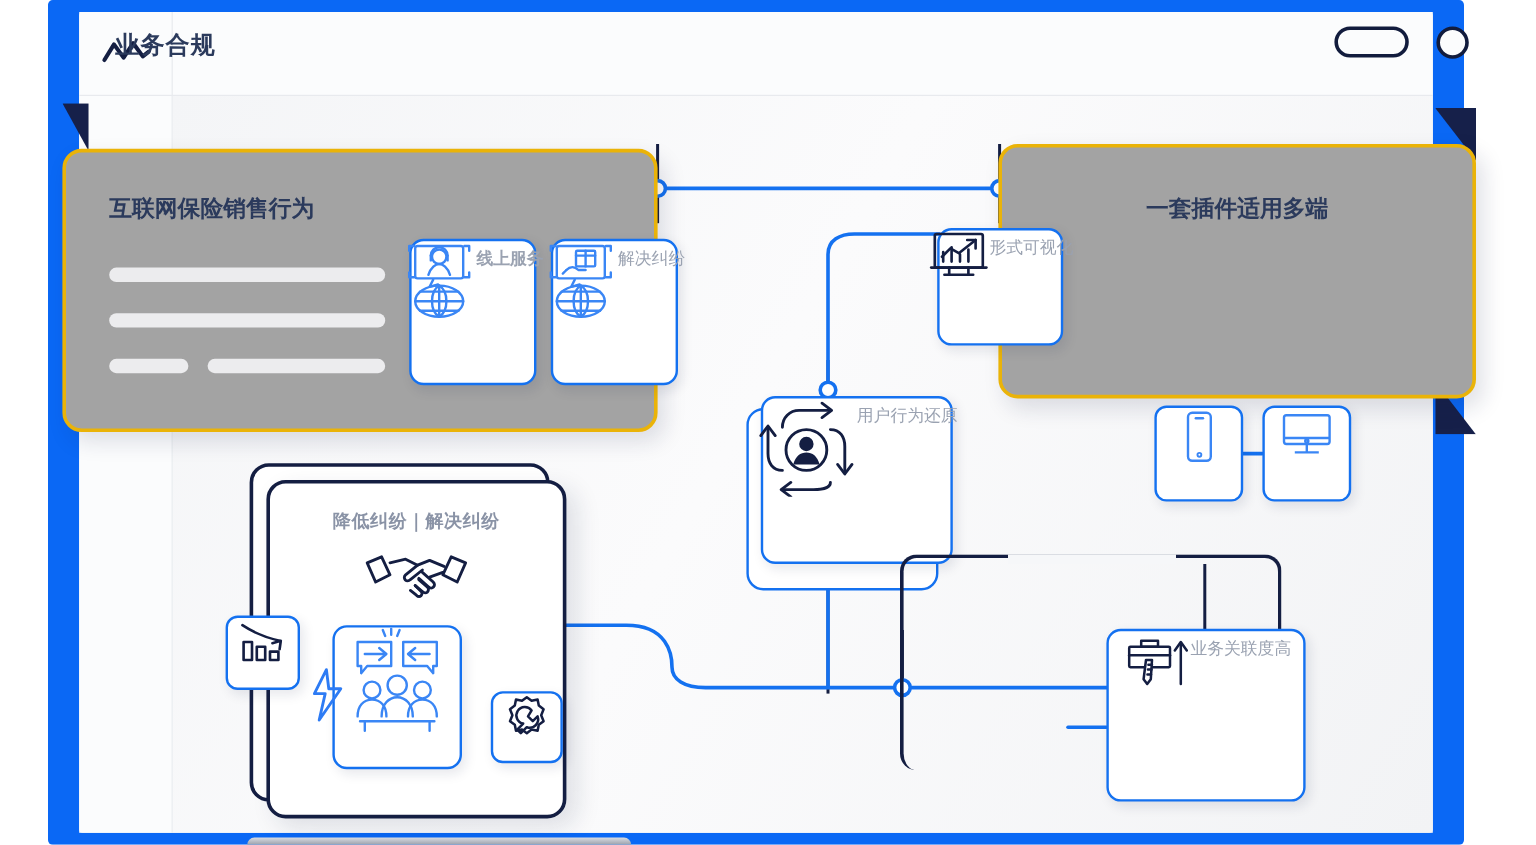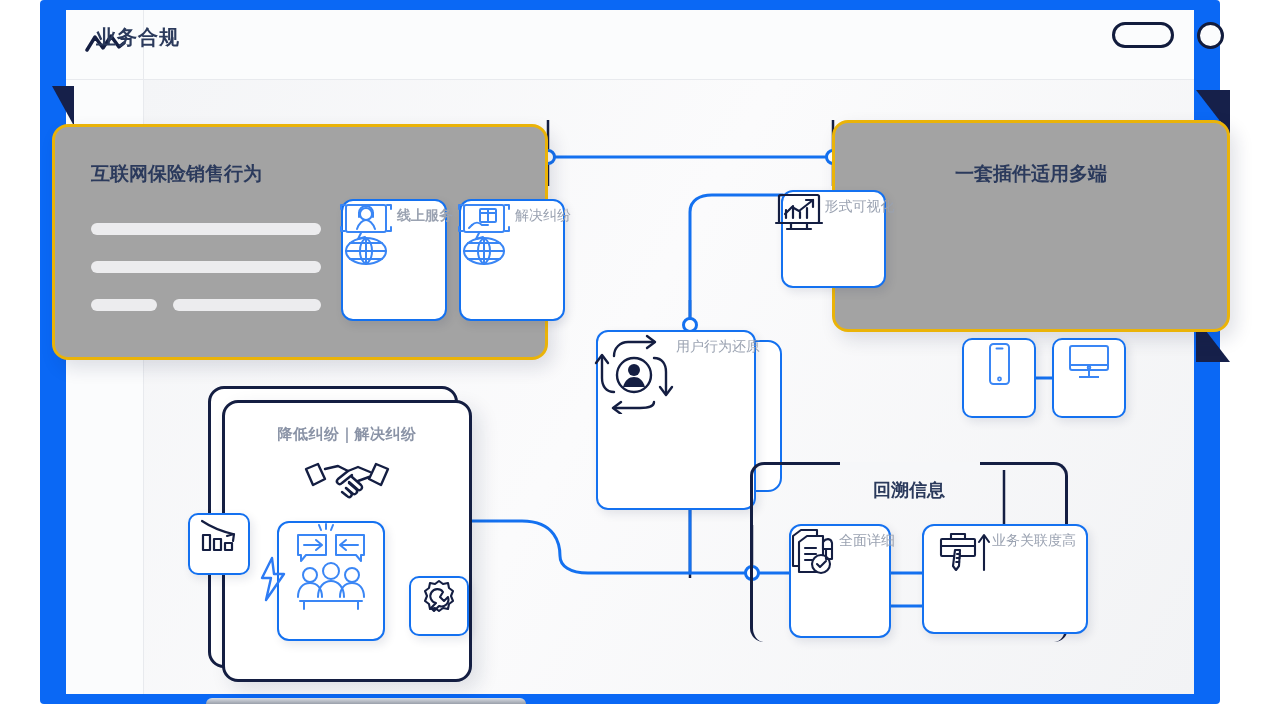--- a/index.html
+++ b/index.html
@@ -284,21 +284,21 @@
           <path d="M13 26 v-8 M20 26 v-12 M27 26 v-6 M34 26 v-10"></path>
           <path d="M12 22 L19 15 L26 19 L40 8"></path>
           <path d="M33 8 h7 v7"></path>
         </g>
       </svg>
     </span>
     <span class="tile-lbl">形式可视化</span>
   </div>
 
   <div class="node-stack-back" style="left:622px;top:340px;width:160px;height:152px;"></div>
-  <div class="tile" style="left:596px;top:330px;width:160px;height:180px;">
+  <div class="tile" style="left:634px;top:330px;width:160px;height:140px;">
     <span class="ico">
       <svg width="84" height="82" viewBox="0 0 84 82">
         <g fill="none" stroke="#141e42" stroke-width="2.4" stroke-linecap="round" stroke-linejoin="round">
           <path d="M22 24 C22 16 28 10 36 10 L62 10"></path>
           <path d="M55 4 L63 10 L55 16"></path>
           <path d="M62 26 C70 26 74 32 74 40 L74 62"></path>
           <path d="M68 55 L74 63 L80 55"></path>
           <path d="M62 70 C62 74 56 76 48 76 L22 76"></path>
           <path d="M29 70 L21 76 L29 82"></path>
           <path d="M22 60 C14 60 10 54 10 46 L10 24"></path>
@@ -306,42 +306,25 @@
           <circle cx="42" cy="43" r="17"></circle>
           <circle cx="42" cy="38" r="6" fill="#141e42" stroke="none"></circle>
           <path d="M31 55 c2-7 6-10 11-10 s9 3 11 10" fill="#141e42" stroke="none"></path>
         </g>
       </svg>
     </span>
     <span class="tile-lbl">用户行为还原</span>
   </div>
 
   <div id="group-retro"></div>
-  <div id="retro-title" style="background:linear-gradient(180deg,rgba(247,248,250,0) 0%,rgba(247,248,250,0) 100%);">回溯信息</div>
 
   <div style="position:absolute;left:840px;top:462px;width:140px;height:8px;background:#f6f7f9;"></div>
 
-  <div class="tile" style="left:789px;top:524px;width:102px;height:114px;">
-    <span class="ico">
-      <svg width="54" height="54" viewBox="0 0 54 54">
-        <g fill="none" stroke="#141e42" stroke-width="2.1" stroke-linejoin="round" stroke-linecap="round">
-          <path d="M8 10 L16 4 L32 4 L32 40 L8 40 Z"></path>
-          <path d="M14 16 L22 10 L38 10 L38 46 L14 46 Z" fill="#fff"></path>
-          <path d="M20 22 h11 M20 28 h11 M20 34 h7"></path>
-          <circle cx="36" cy="38" r="9" fill="#fff"></circle>
-          <path d="M32 38 l3 3 l6 -6"></path>
-          <path d="M38 16 c3-4 8-4 9 1 l0 6 l-9 0 z" fill="#fff"></path>
-          <path d="M41 23 v10 h6 v-10"></path>
-        </g>
-      </svg>
-    </span>
-    <span class="tile-lbl">全面详细</span>
-  </div>
-
-  <div class="tile" style="left:922px;top:524px;width:166px;height:110px;">
+
+  <div class="tile" style="left:922px;top:524px;width:166px;height:144px;">
     <span class="ico">
       <svg width="58" height="52" viewBox="0 0 58 52">
         <g fill="none" stroke="#141e42" stroke-width="2.1" stroke-linejoin="round" stroke-linecap="round">
           <path d="M17 8 h14 v5 h-14 z"></path>
           <rect x="7" y="13" width="34" height="17" rx="1"></rect>
           <path d="M7 20 h34"></path>
           <path d="M22 24 l4 0 l-1 16 l-3 4 l-3 -4 l2 -16 z" fill="#fff"></path>
           <path d="M23 28 l3 0 M22.6 32 l3 0 M22.2 36 l3 0"></path>
           <path d="M50 44 L50 10"></path>
           <path d="M45 16 L50 9 L55 16"></path>

